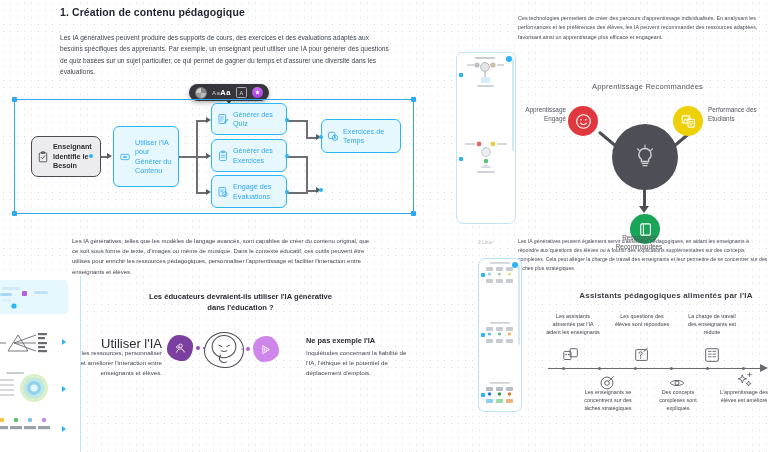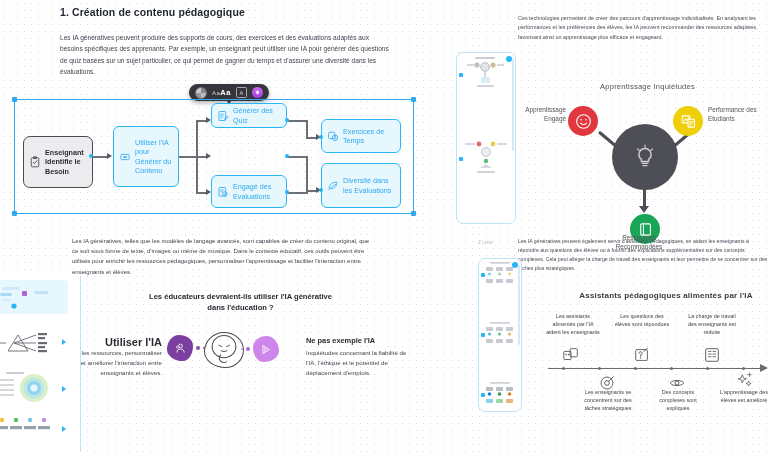--- a/index.html
+++ b/index.html
@@ -95,21 +95,21 @@
   .anchor{position:absolute;width:4px;height:4px;border-radius:50%;background:#29b6f6;}
 
   
   .doc-p2{position:absolute;left:72px;top:236px;width:305px;font-size:6px;line-height:1.7;color:#40454f;}
 
   
   .deb-title{
     position:absolute;left:148px;top:291px;width:185px;text-align:center;
     font-size:7.6px;font-weight:bold;line-height:1.45;color:#2b2b33;
   }
-  .deb-left-lbl{position:absolute;left:96px;top:336px;width:66px;text-align:right;font-size:11px;font-weight:bold;color:#2b2b33;}
+  .deb-left-lbl{position:absolute;left:96px;top:336px;width:66px;text-align:right;font-size:13px;font-weight:normal;color:#2b2b33;}
   .deb-left-body{position:absolute;left:20px;top:348px;width:142px;text-align:right;font-size:6.2px;line-height:1.62;color:#40454f;}
   .deb-right-lbl{position:absolute;left:306px;top:336px;font-size:7.4px;font-weight:bold;color:#2b2b33;}
   .deb-right-body{position:absolute;left:306px;top:348px;width:112px;font-size:6.2px;line-height:1.62;color:#40454f;}
   .blob{
     position:absolute;width:26px;height:26px;
     display:flex;align-items:center;justify-content:center;color:#fff;font-size:12px;
   }
   .blob-l{left:167px;top:335px;background:#7b3fa0;
     border-radius:46% 54% 38% 62% / 56% 41% 59% 44%;}
   .blob-r{left:253px;top:336px;background:#cf86ea;
@@ -222,52 +222,62 @@
   <div class="conn" style="left:271px;top:20px;width:22px;height:1.6px;"></div>
   <div class="conn" style="left:271px;top:56px;width:22px;height:1.6px;"></div>
   <div class="conn" style="left:271px;top:92px;width:22px;height:1.6px;"></div>
   <div class="conn" style="left:291px;top:20px;width:1.6px;height:18px;"></div>
   <div class="conn" style="left:291px;top:56px;width:1.6px;height:36px;"></div>
   <div class="conn" style="left:291px;top:37px;width:12px;height:1.6px;"></div>
   <div class="conn" style="left:291px;top:90px;width:12px;height:1.6px;"></div>
   <div class="arrow" style="left:301px;top:34px;"></div>
   <div class="arrow" style="left:301px;top:87px;"></div>
 
-  <div class="node start" style="left:8px;top:36px;width:70px;height:52px;">
+  <div class="node start" style="left:16px;top:36px;width:70px;height:41px;">
     <span class="nicon">
       <svg width="12" height="12" viewBox="0 0 16 16">
           <rect x="3" y="2.4" width="10" height="12" rx="1.4" fill="none" stroke="#2d2d34" stroke-width="1"></rect>
           <rect x="6" y="1" width="4" height="2.4" rx=".7" fill="none" stroke="#2d2d34" stroke-width="1"></rect>
           <path d="M5.5 8.4 L7.2 10.2 L10.6 6.2" fill="none" stroke="#2d2d34" stroke-width="1" stroke-linecap="round" stroke-linejoin="round"></path>
         </svg>
     </span>
     <span class="ntext">Enseignant Identifie le Besoin</span>
   </div>
 
   <div class="node" style="left:98px;top:26px;width:66px;height:61px;">
     <span class="nicon">
       <svg width="12" height="12" viewBox="0 0 16 16">
           <rect x="2.5" y="4.5" width="11" height="7" rx="1.3" fill="none" stroke="#2fa8ef" stroke-width="1.1"></rect>
           <rect x="5.6" y="6.9" width="4.8" height="2.2" rx=".5" fill="#2fa8ef"></rect>
         </svg>
     </span>
     <span class="ntext">Utiliser l'IA pour Générer du Contenu</span>
   </div>
 
-  <div class="node" style="left:196px;top:3px;width:76px;height:25px;">
+  <div class="node" style="left:196px;top:3px;width:76px;height:32px;">
     <span class="nicon">
       <svg width="12" height="12" viewBox="0 0 16 16">
           <rect x="2.6" y="2" width="9" height="12" rx="1.2" fill="none" stroke="#2fa8ef" stroke-width="1.1"></rect>
           <path d="M4.6 5.4h4M4.6 8h4M4.6 10.6h2.6" stroke="#2fa8ef" stroke-width=".9" stroke-linecap="round"></path>
           <path d="M10.5 11.3 L13.6 8.2 L14.6 9.2 L11.5 12.3 L10.2 12.6 Z" fill="none" stroke="#2fa8ef" stroke-width="1"></path>
         </svg>
     </span>
     <span class="ntext">Générer des Quiz</span>
   </div>
 
+  <div class="node" style="left:196px;top:39px;width:76px;height:33px;">
+    <span class="nicon">
+      <svg width="12" height="12" viewBox="0 0 16 16">
+          <rect x="3.4" y="2.6" width="9.2" height="11.4" rx="1.3" fill="none" stroke="#2fa8ef" stroke-width="1.1"></rect>
+          <rect x="6.2" y="1.2" width="3.6" height="2.4" rx=".7" fill="none" stroke="#2fa8ef" stroke-width="1"></rect>
+          <path d="M5.6 7h4.8M5.6 9.6h4.8" stroke="#2fa8ef" stroke-width=".9" stroke-linecap="round"></path>
+        </svg>
+    </span>
+    <span class="ntext">Générer des Exercices</span>
+  </div>
 
   <div class="node" style="left:196px;top:75px;width:76px;height:33px;">
     <span class="nicon">
       <svg width="12" height="12" viewBox="0 0 16 16">
           <rect x="2.6" y="2" width="9" height="11.4" rx="1.2" fill="none" stroke="#2fa8ef" stroke-width="1.1"></rect>
           <path d="M4.6 5.4h4.6M4.6 7.8h3" stroke="#2fa8ef" stroke-width=".9" stroke-linecap="round"></path>
           <circle cx="10.6" cy="10.8" r="3.1" fill="none" stroke="#2fa8ef" stroke-width="1"></circle>
           <path d="M9.2 10.8 L10.2 11.8 L12 9.8" fill="none" stroke="#2fa8ef" stroke-width="1" stroke-linecap="round" stroke-linejoin="round"></path>
         </svg>
     </span>
@@ -278,29 +288,20 @@
     <span class="nicon">
       <svg width="12" height="12" viewBox="0 0 16 16">
           <rect x="2" y="3" width="8.5" height="8.5" rx="2" fill="none" stroke="#2fa8ef" stroke-width="1.1"></rect>
           <circle cx="10.6" cy="10.4" r="3.6" fill="none" stroke="#2fa8ef" stroke-width="1.1"></circle>
           <path d="M10.6 8.5v2l1.4.9" stroke="#2fa8ef" stroke-width="1" stroke-linecap="round" fill="none"></path>
         </svg>
     </span>
     <span class="ntext">Exercices de Temps</span>
   </div>
 
-  <div class="node" style="left:306px;top:63px;width:80px;height:45px;">
-    <span class="nicon">
-      <svg width="12" height="12" viewBox="0 0 16 16">
-          <path d="M13.2 2.8c0 5.4-3.2 8.6-7.4 8.6-1.4 0-2.6-.5-3.2-1.2 1-4.6 4.6-7.4 10.6-7.4Z" fill="none" stroke="#2fa8ef" stroke-width="1.1"></path>
-          <path d="M2.2 13.4 C5 9.8 8.4 7.4 11.8 5.8" stroke="#2fa8ef" stroke-width="1" stroke-linecap="round" fill="none"></path>
-        </svg>
-    </span>
-    <span class="ntext">Diversité dans les Evaluations</span>
-  </div>
 
   <span class="anchor" style="left:74px;top:54px;"></span>
   <span class="anchor" style="left:270px;top:18px;"></span>
   <span class="anchor" style="left:270px;top:54px;"></span>
   <span class="anchor" style="left:270px;top:90px;"></span>
   <span class="anchor" style="left:304px;top:35px;"></span>
   <span class="anchor" style="left:304px;top:88px;"></span>
 </div>
 
 <div class="doc-p2">Les IA génératives, telles que les modèles de langage avancés, sont capables de créer du contenu original, que ce soit sous forme de texte, d'images ou même de musique. Dans le contexte éducatif, ces outils peuvent être utilisés pour enrichir les ressources pédagogiques, personnaliser l'apprentissage et faciliter l'interaction entre enseignants et élèves.</div>
@@ -395,21 +396,21 @@
     </svg>
   </div>
   <span class="rail-caret" style="left:78px;top:150px;"></span>
 
 </div>
 
 <div class="doc-col2">
   <div class="doc-pb">Ces technologies permettent de créer des parcours d'apprentissage individualisés. En analysant les performances et les préférences des élèves, les IA peuvent recommander des ressources adaptées, favorisant ainsi un apprentissage plus efficace et engageant.</div>
 </div>
 
-<div class="hub-title">Apprentissage Inquiétudes</div>
+<div class="hub-title">Apprentissage Recommandées</div>
 
 <div class="hub-spoke" style="left:596px;top:138px;width:24px;transform:rotate(40deg);"></div>
 <div class="hub-spoke" style="left:670px;top:138px;width:24px;transform:rotate(-40deg);"></div>
 <div class="hub-spoke" style="left:643px;top:186px;width:3px;height:24px;"></div>
 <div class="abs" style="left:639px;top:206px;width:0;height:0;border-left:5px solid transparent;border-right:5px solid transparent;border-top:7px solid #4e4e56;"></div>
 
 <div class="hub-core">
   <svg width="24" height="26" viewBox="0 0 24 26">
     <path d="M12 4.5 a6 6 0 0 1 3.6 10.8 v2.2 h-7.2 v-2.2 A6 6 0 0 1 12 4.5Z" fill="none" stroke="#cfcfd4" stroke-width="1.4"></path>
     <path d="M9.2 19.4h5.6M10 21.6h4" stroke="#cfcfd4" stroke-width="1.3" stroke-linecap="round"></path>

